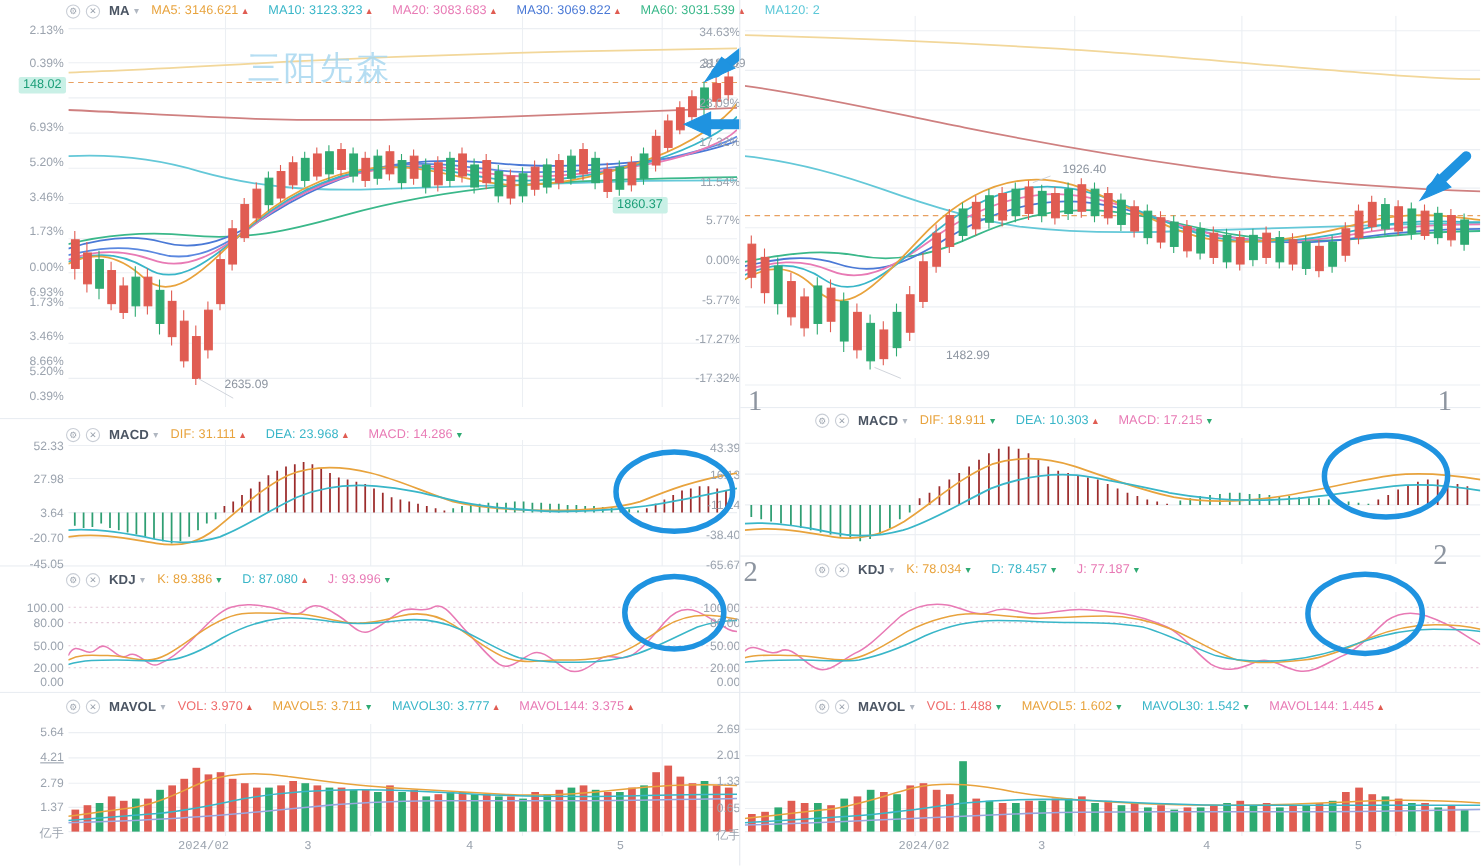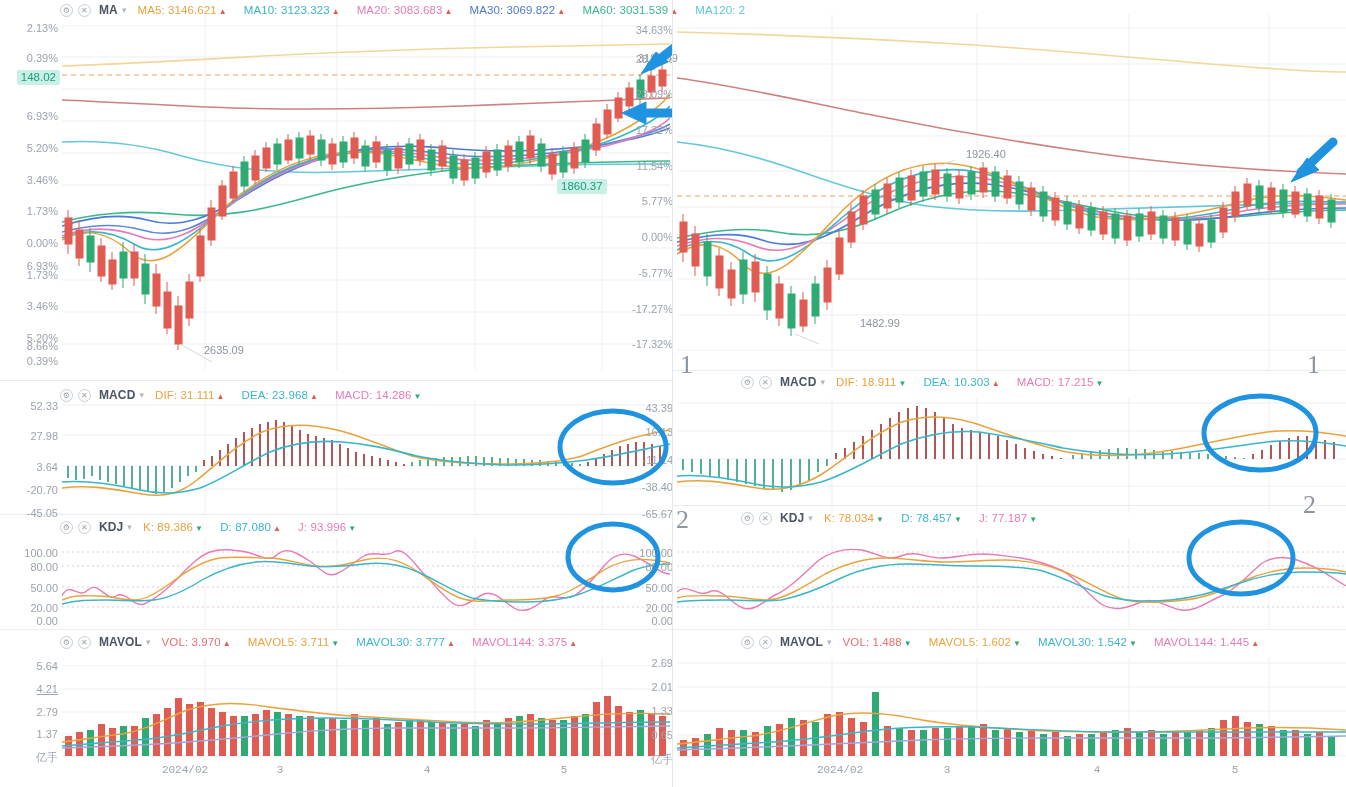--- a/index.html
+++ b/index.html
@@ -195,24 +195,25 @@
       <div class="pricebox" style="top:70px;">148.02</div>
       <div class="tick" style="top:110px;">6.93%</div>
       <div class="tick" style="top:142px;">5.20%</div>
       <div class="tick" style="top:174px;">3.46%</div>
       <div class="tick" style="top:205px;">1.73%</div>
       <div class="tick" style="top:237px;">0.00%</div>
       <div class="tick" style="top:269px;">1.73%</div>
       <div class="tick" style="top:300px;">3.46%</div>
       <div class="tick" style="top:332px;">5.20%</div>
       <div class="tick" style="top:260px;">6.93%</div>
-      <div class="tick" style="top:323px;margin-top:17px;">8.66%</div>
+      <div class="tick" style="top:323px;">8.66%</div>
       <div class="tick" style="top:355px;">0.39%</div>
     </div>
 
+    <div class="watermark" style="left:225px; top:42px;">三阳先森</div>
 
     <div class="plot" style="left:62px; top:14px; width:608px; height:356px;">
       <svg width="608" height="356" viewBox="0 0 608 356">
         <defs>
           <clipPath id="lclip">
               <rect x="0" y="0" width="608" height="356"></rect>
             </clipPath>
         </defs>
         <g stroke="#eceff3" stroke-width="1">
           <line x1="0" y1="12" x2="608" y2="12"></line>

